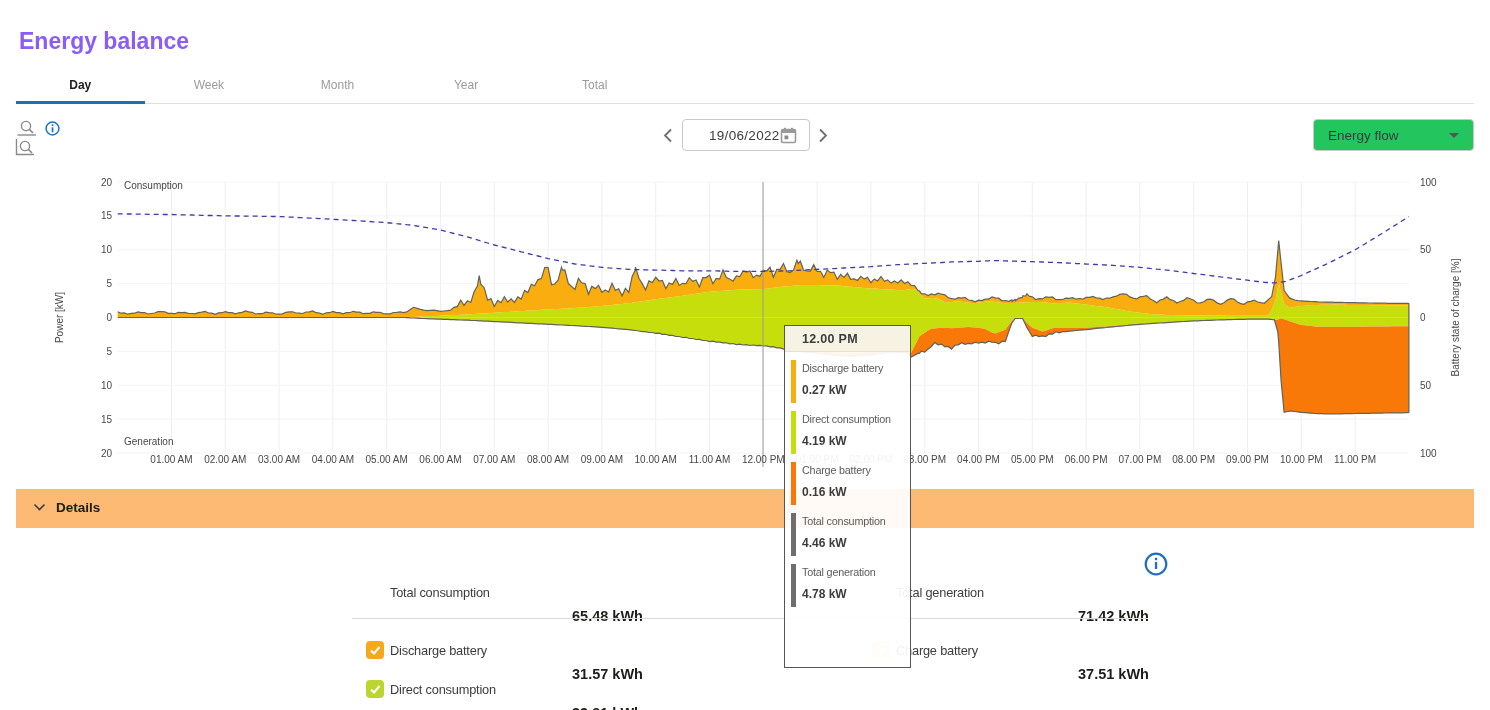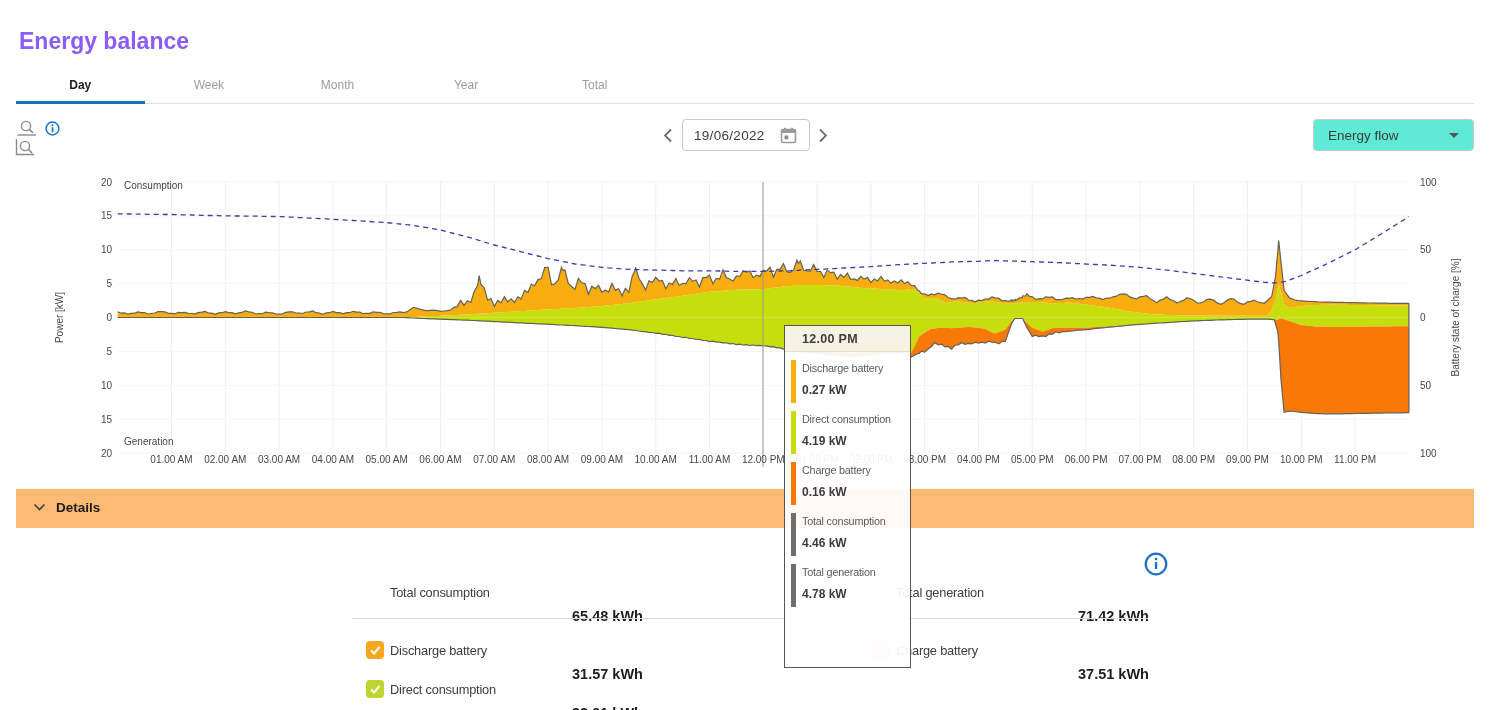--- a/index.html
+++ b/index.html
@@ -3,22 +3,22 @@
 <style>
 * { margin:0; padding:0; box-sizing:border-box; }
 html,body { width:1490px; height:710px; background:#fff; font-family:"Liberation Sans", sans-serif; position:relative; overflow:hidden; }
 #title { position:absolute; left:19px; top:28px; font-size:23px; font-weight:bold; color:#8b5cf6; letter-spacing:0px; }
 #tabs { position:absolute; left:16px; top:70px; width:1458px; height:34px; border-bottom:1px solid #e0e0e0; }
 .tab { position:absolute; top:0; width:128.6px; text-align:center; font-size:12px; color:#9b9b9b; line-height:30px; }
 .tab.active { color:#1d1d1b; font-weight:bold; }
 #tabline { position:absolute; left:0; top:31px; width:129px; height:3px; background:#1672b8; }
 .icnbtn { position:absolute; }
 #datebox { position:absolute; left:682px; top:119px; width:128px; height:32px; border:1px solid #c8c8c8; border-radius:4px; background:#fff; }
-#datebox span { position:absolute; left:11px; top:8px; font-size:13.5px; color:#3c3c3c; letter-spacing:0.3px; }
-#ddbox { position:absolute; left:1313px; top:119px; width:161px; height:32px; border:1px solid #c8c8c8; border-radius:4px; background:#5eead4; }
+#datebox span { position:absolute; left:26px; top:8px; font-size:13.5px; color:#3c3c3c; letter-spacing:0.3px; }
+#ddbox { position:absolute; left:1313px; top:119px; width:161px; height:32px; border:1px solid #c8c8c8; border-radius:4px; background:#22c55e; }
 #ddbox span { position:absolute; left:14px; top:8px; font-size:13.5px; color:#3c3c3c; }
 #caret { position:absolute; right:14px; top:13px; width:0; height:0; border-left:5px solid transparent; border-right:5px solid transparent; border-top:5px solid #555; }
 #chart { position:absolute; left:0; top:166px; }
 #tooltip { position:absolute; left:784px; top:325px; width:127px; height:343px; background:rgba(255,255,255,0.93); border:1px solid #555; z-index:5; }
 #thead { height:26px; background:#f7f3e4; border-bottom:1px solid #e8e0c8; font-size:12.5px; font-weight:bold; color:#3c3c3c; padding:6px 0 0 17px; letter-spacing:0.3px; }
 .titem { position:relative; margin:8px 0 0 6px; height:43px; }
 .tbar { position:absolute; left:0; top:0; width:5px; height:43px; }
 .ttxt { position:absolute; left:11px; top:0; }
 .tlab { font-size:10.8px; letter-spacing:-0.2px; color:#5a5a5a; padding-top:2px; white-space:nowrap; }
 .tval { font-size:12px; color:#3c3c3c; font-weight:bold; padding-top:9px; }

